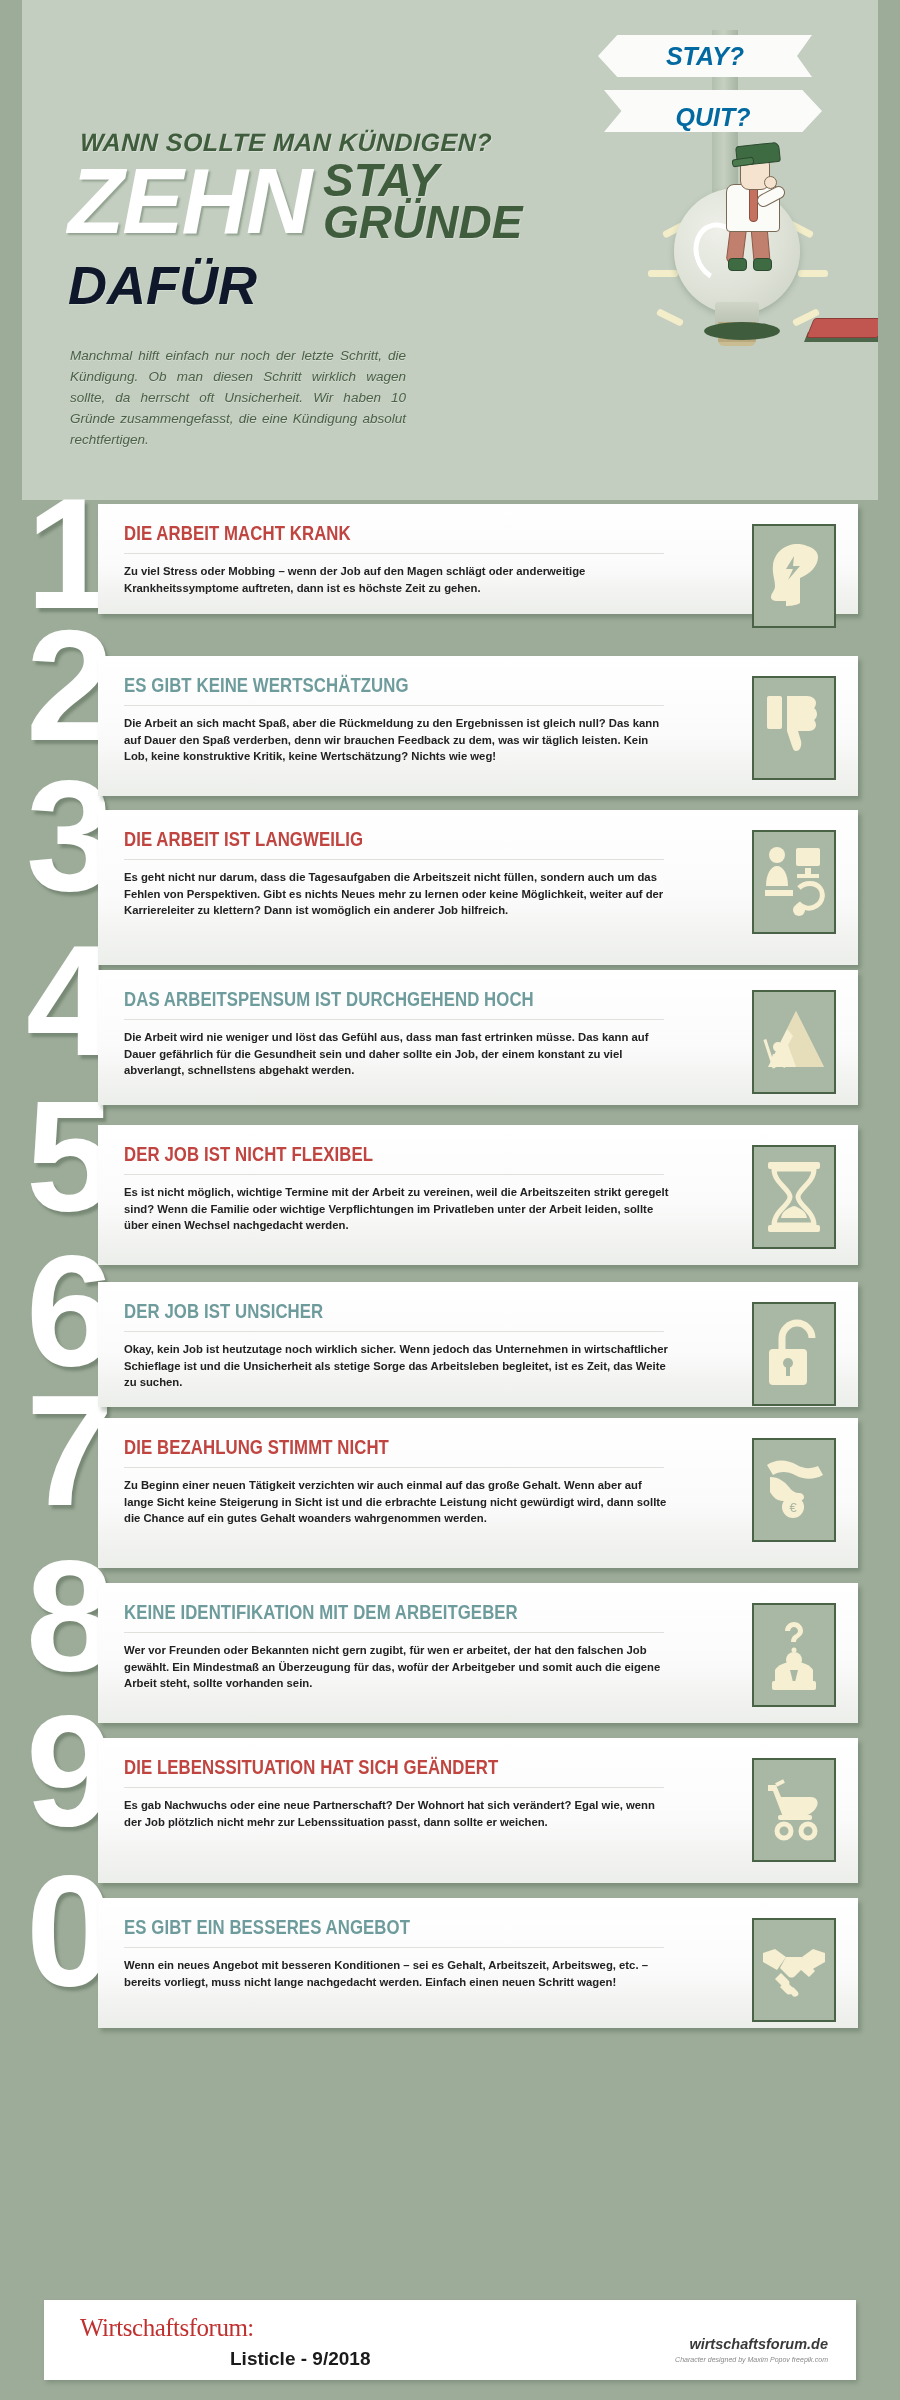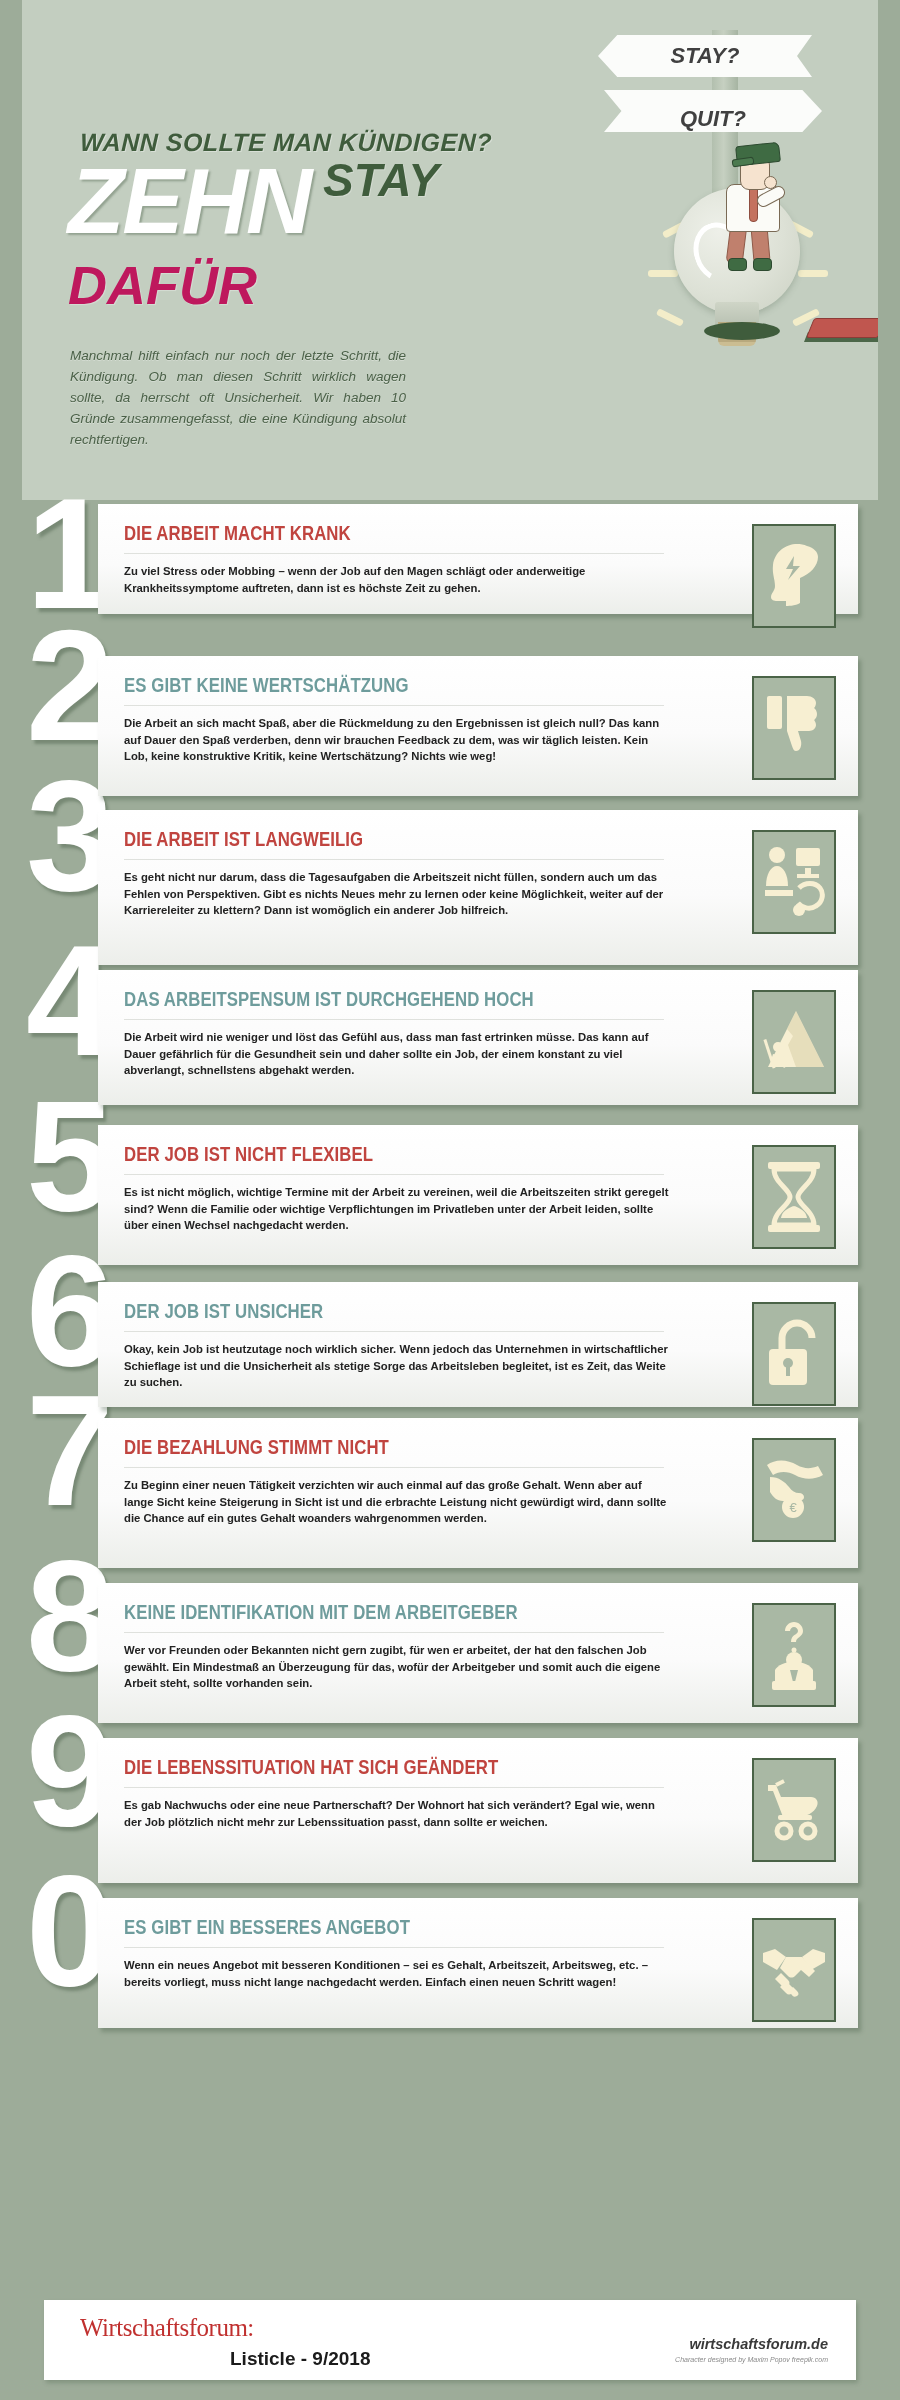--- a/index.html
+++ b/index.html
@@ -44,41 +44,41 @@
   }
   .gruende {
     position:absolute; left:255px; top:44px;
     font-style:italic; font-weight:bold; font-size:46px;
     line-height:46px; color:#3f5c3c;
     text-shadow:1px 1px 0 rgba(255,255,255,.25);
   }
   .dafuer {
     position:absolute; left:46px; top:258px;
     font-style:italic; font-weight:bold; font-size:54px;
-    line-height:54px; color:#be185d;
+    line-height:54px; color:#0f172a;
     text-shadow:1px 1px 1px rgba(255,255,255,.3);
   }
   .intro {
     position:absolute; left:48px; top:345px; width:336px;
     font-style:italic; font-size:13.5px; line-height:21px;
     color:#4b6148; text-align:justify;
     text-shadow:0 1px 0 rgba(255,255,255,.3);
   }
 
   
   .post {
     position:absolute; left:690px; top:30px; width:26px; height:200px;
     background:linear-gradient(90deg,#b2bfae 0%,#c6d0c1 45%,#a6b4a2 100%);
   }
   .sign {
     position:absolute; height:42px;
     background:#fbfcfa;
     display:flex; align-items:center; justify-content:center;
-    font-style:italic; font-weight:bold; font-size:22px;
-    color:#404040; letter-spacing:0px;
+    font-style:italic; font-weight:bold; font-size:25px;
+    color:#0369a1; letter-spacing:0px;
     filter:drop-shadow(3px 5px 0 rgba(45,72,48,.75));
   }
   .sign-stay {
     left:576px; top:35px; width:214px;
     clip-path:polygon(0 50%, 9% 0, 100% 0, 93% 50%, 100% 100%, 9% 100%);
   }
   .sign-quit {
     left:582px; top:90px; width:218px;
     clip-path:polygon(0 0, 91% 0, 100% 50%, 91% 100%, 0 100%, 8% 50%);
     align-items:flex-end;
@@ -242,20 +242,21 @@
       </div>
 
       <div class="shadow-ellipse"></div>
       <div class="book-shadow"></div>
       <div class="book"></div>
 
       <div class="kicker">WANN SOLLTE MAN KÜNDIGEN?</div>
       <div class="bigrow">
         <div class="zehn">ZEHN</div>
         <div class="gute">STAY</div>
+        <div class="gruende">GRÜNDE</div>
       </div>
       <div class="dafuer">DAFÜR</div>
       <div class="intro">Manchmal hilft einfach nur noch der letzte Schritt, die Kündigung. Ob man diesen Schritt wirklich wagen sollte, da herrscht oft Unsicherheit. Wir haben 10 Gründe zusammengefasst, die eine Kündigung absolut rechtfertigen.</div>
     </div>
   </div>
 
   <div id="items-root">
       <div class="item" style="top: 0px;">
         <div class="num" style="top:478px;">1</div>
         <div class="card" style="top:504px; min-height:110px;">

